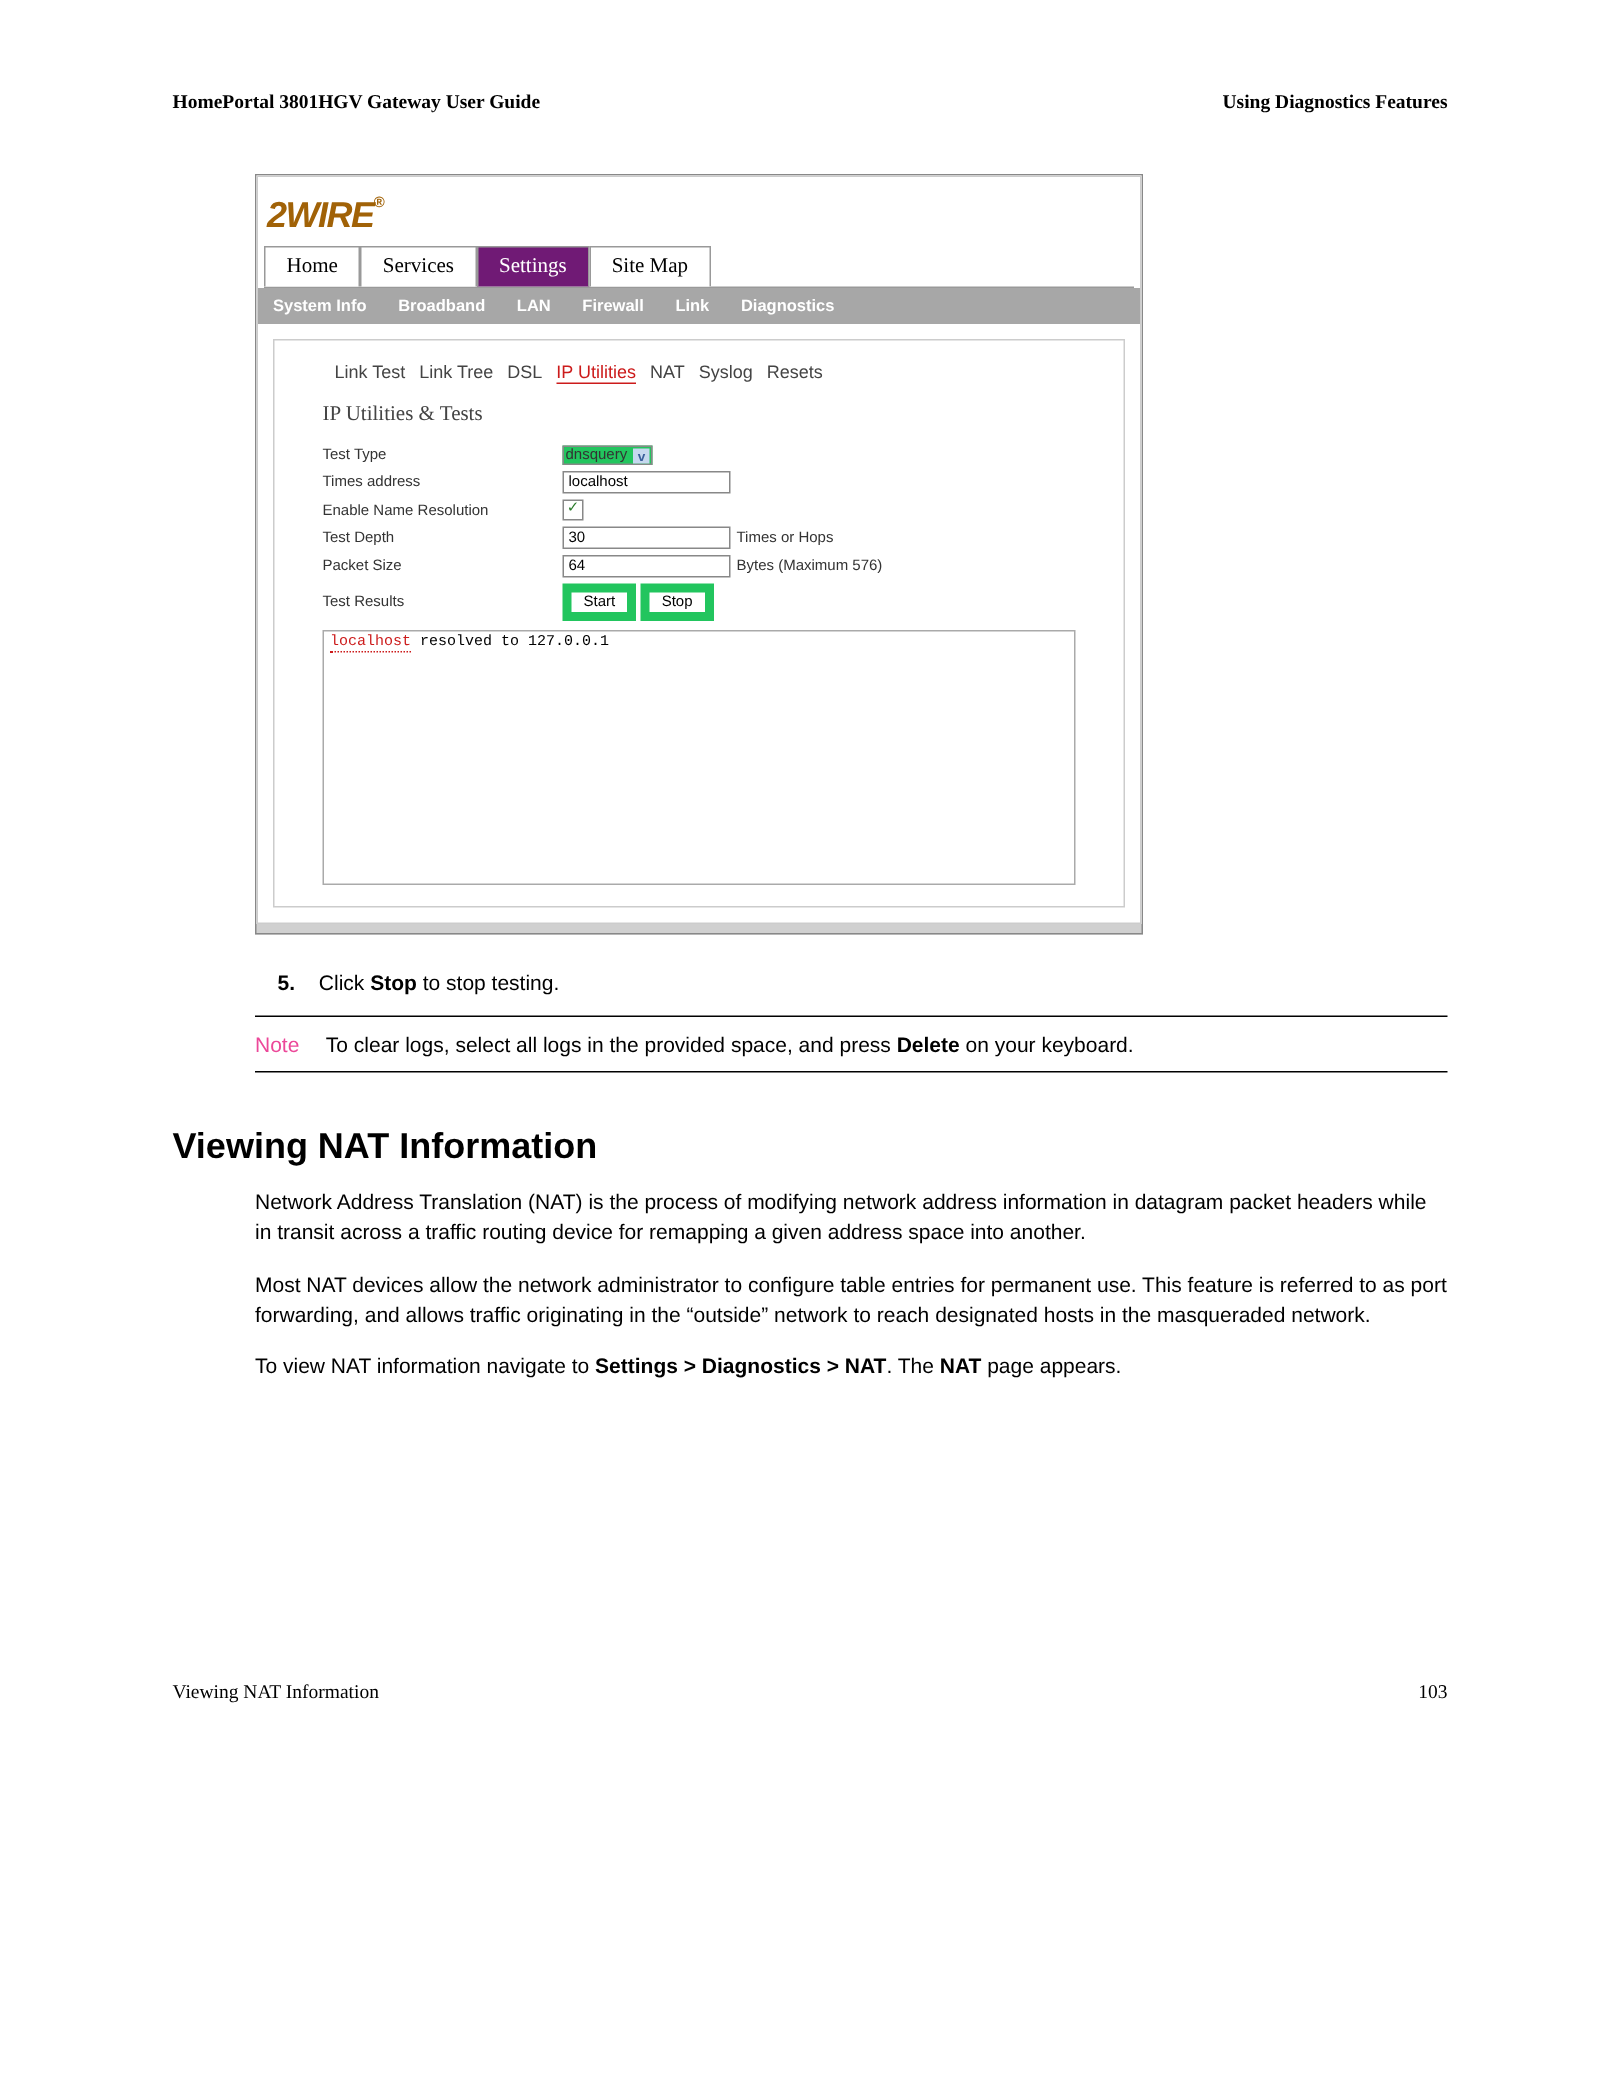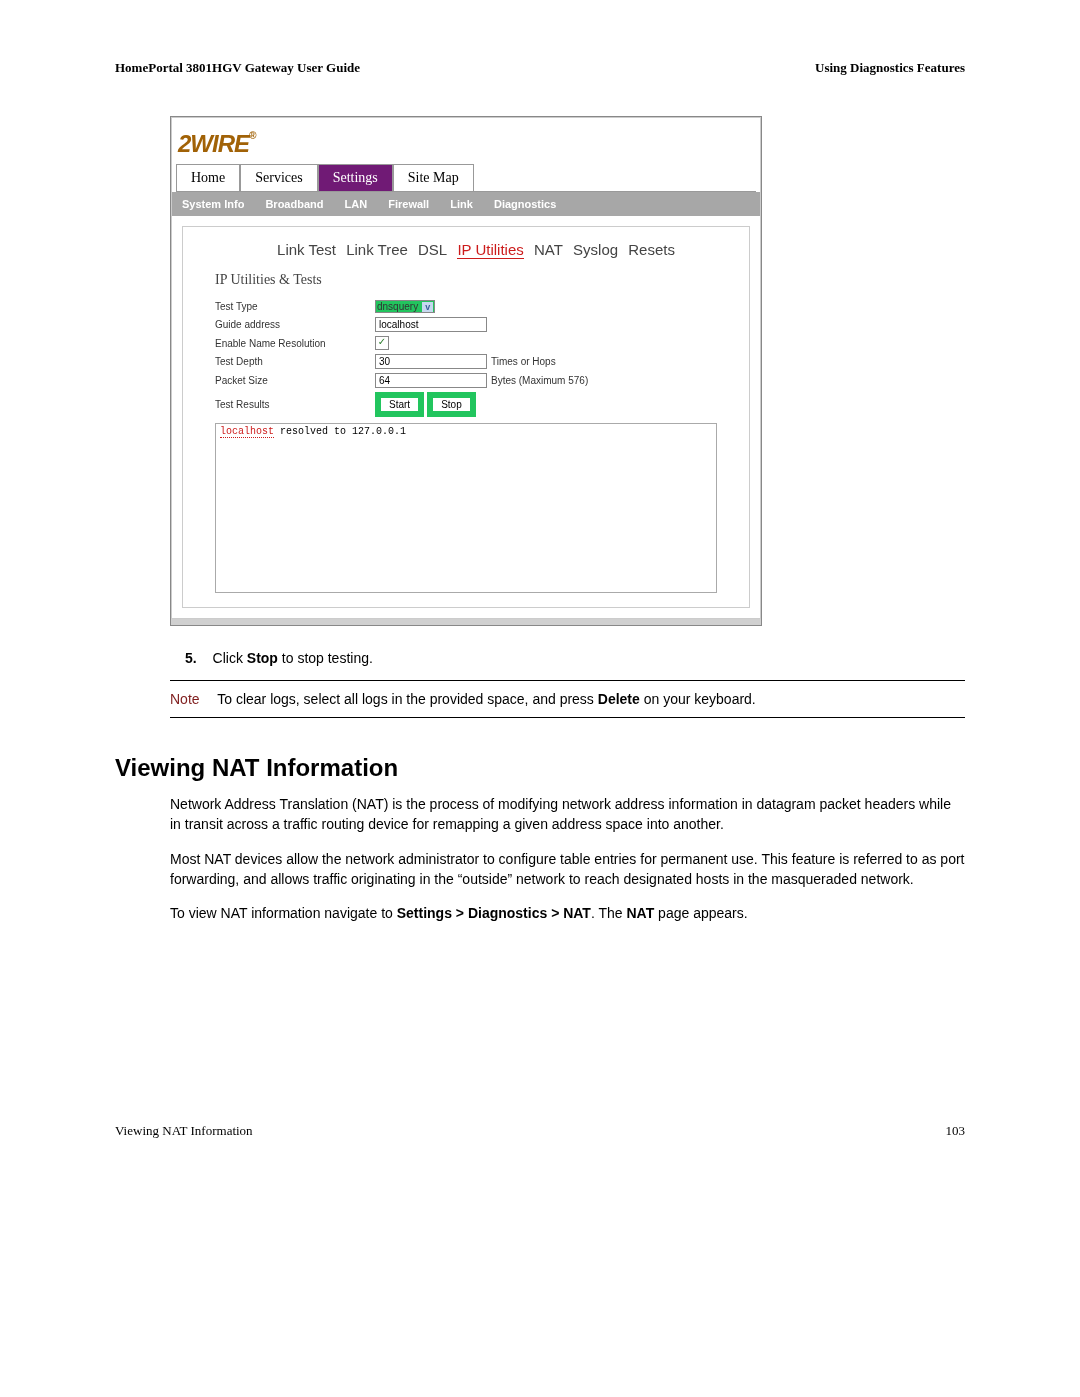--- a/index.html
+++ b/index.html
@@ -73,24 +73,23 @@
   .sub-nav span {
     margin-right: 18px;
   }
   .inner-panel {
     background: #fff;
     margin: 10px;
     border: 1px solid #ccc;
     padding: 10px 14px 14px 14px;
   }
   .tert-nav {
-    font-size: 15px;
+    font-size: 12px;
     color: #444;
     margin: 4px 0 14px 26px;
-    text-align: center;
   }
   .tert-nav span {
     margin-right: 6px;
   }
   .tert-nav .active {
     color: #cc1b1b;
     border-bottom: 1px solid #cc1b1b;
   }
   .section-title {
     font-family: Georgia, serif;
@@ -176,21 +175,21 @@
   .note-block {
     border-top: 1px solid #000;
     border-bottom: 1px solid #000;
     padding: 10px 0;
     margin: 14px 0 36px 55px;
     font-size: 14px;
   }
   .note-label {
     font-family: Arial, sans-serif;
     font-weight: normal;
-    color: #7f1d1d;
+    color: #ec4899;
     margin-right: 14px;
   }
   h2.section {
     font-family: Arial, sans-serif;
     font-weight: bold;
     font-size: 24px;
     margin: 30px 0 12px 0;
   }
   .body-text {
     margin: 0 0 14px 55px;
@@ -251,21 +250,21 @@
 
         <div class="form-row">
           <span class="form-label">Test Type</span>
           <span class="form-select">
             <span>dnsquery</span>
             <span class="chev">v</span>
           </span>
         </div>
 
         <div class="form-row">
-          <span class="form-label">Guide address</span>
+          <span class="form-label">Times address</span>
           <input class="form-input" value="localhost" style="">
         </div>
 
         <div class="form-row">
           <span class="form-label">Enable Name Resolution</span>
           <span class="form-chk">✓</span>
         </div>
 
         <div class="form-row">
           <span class="form-label">Test Depth</span>

